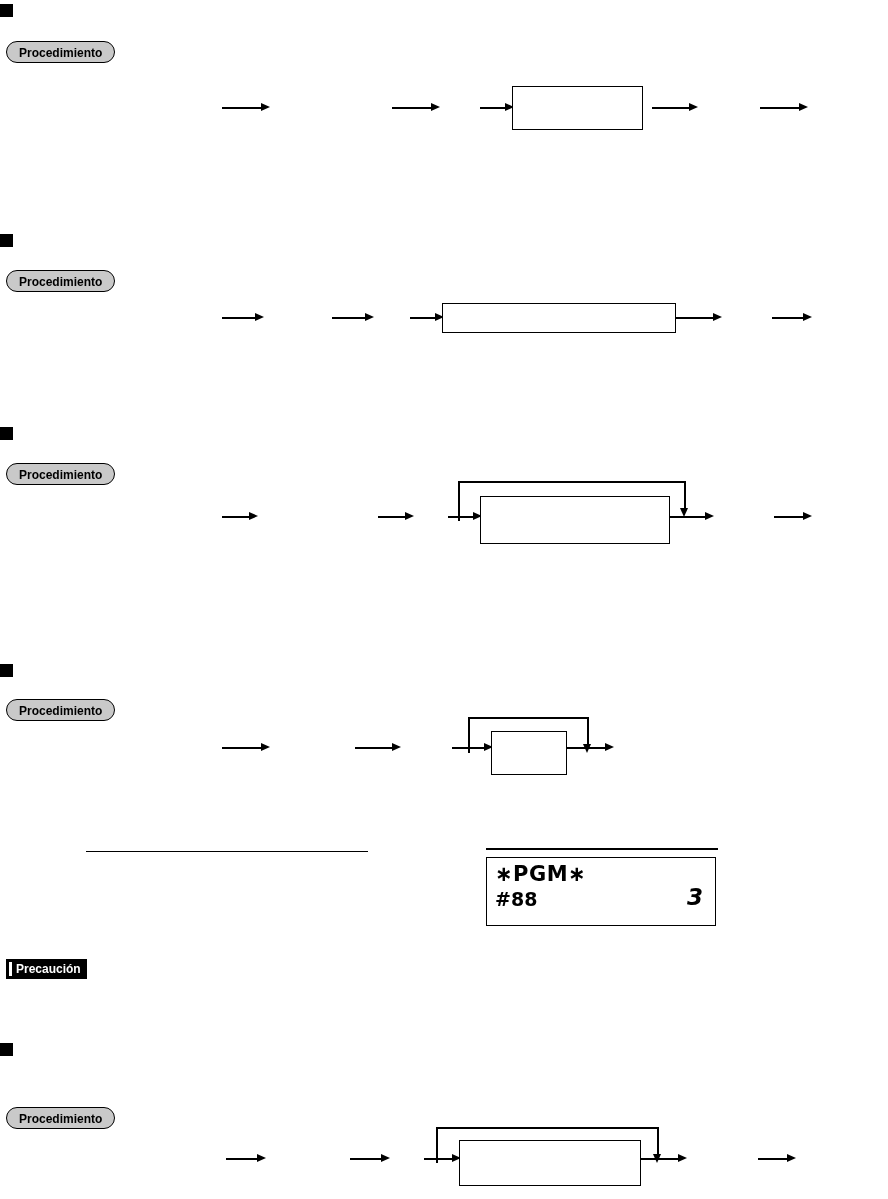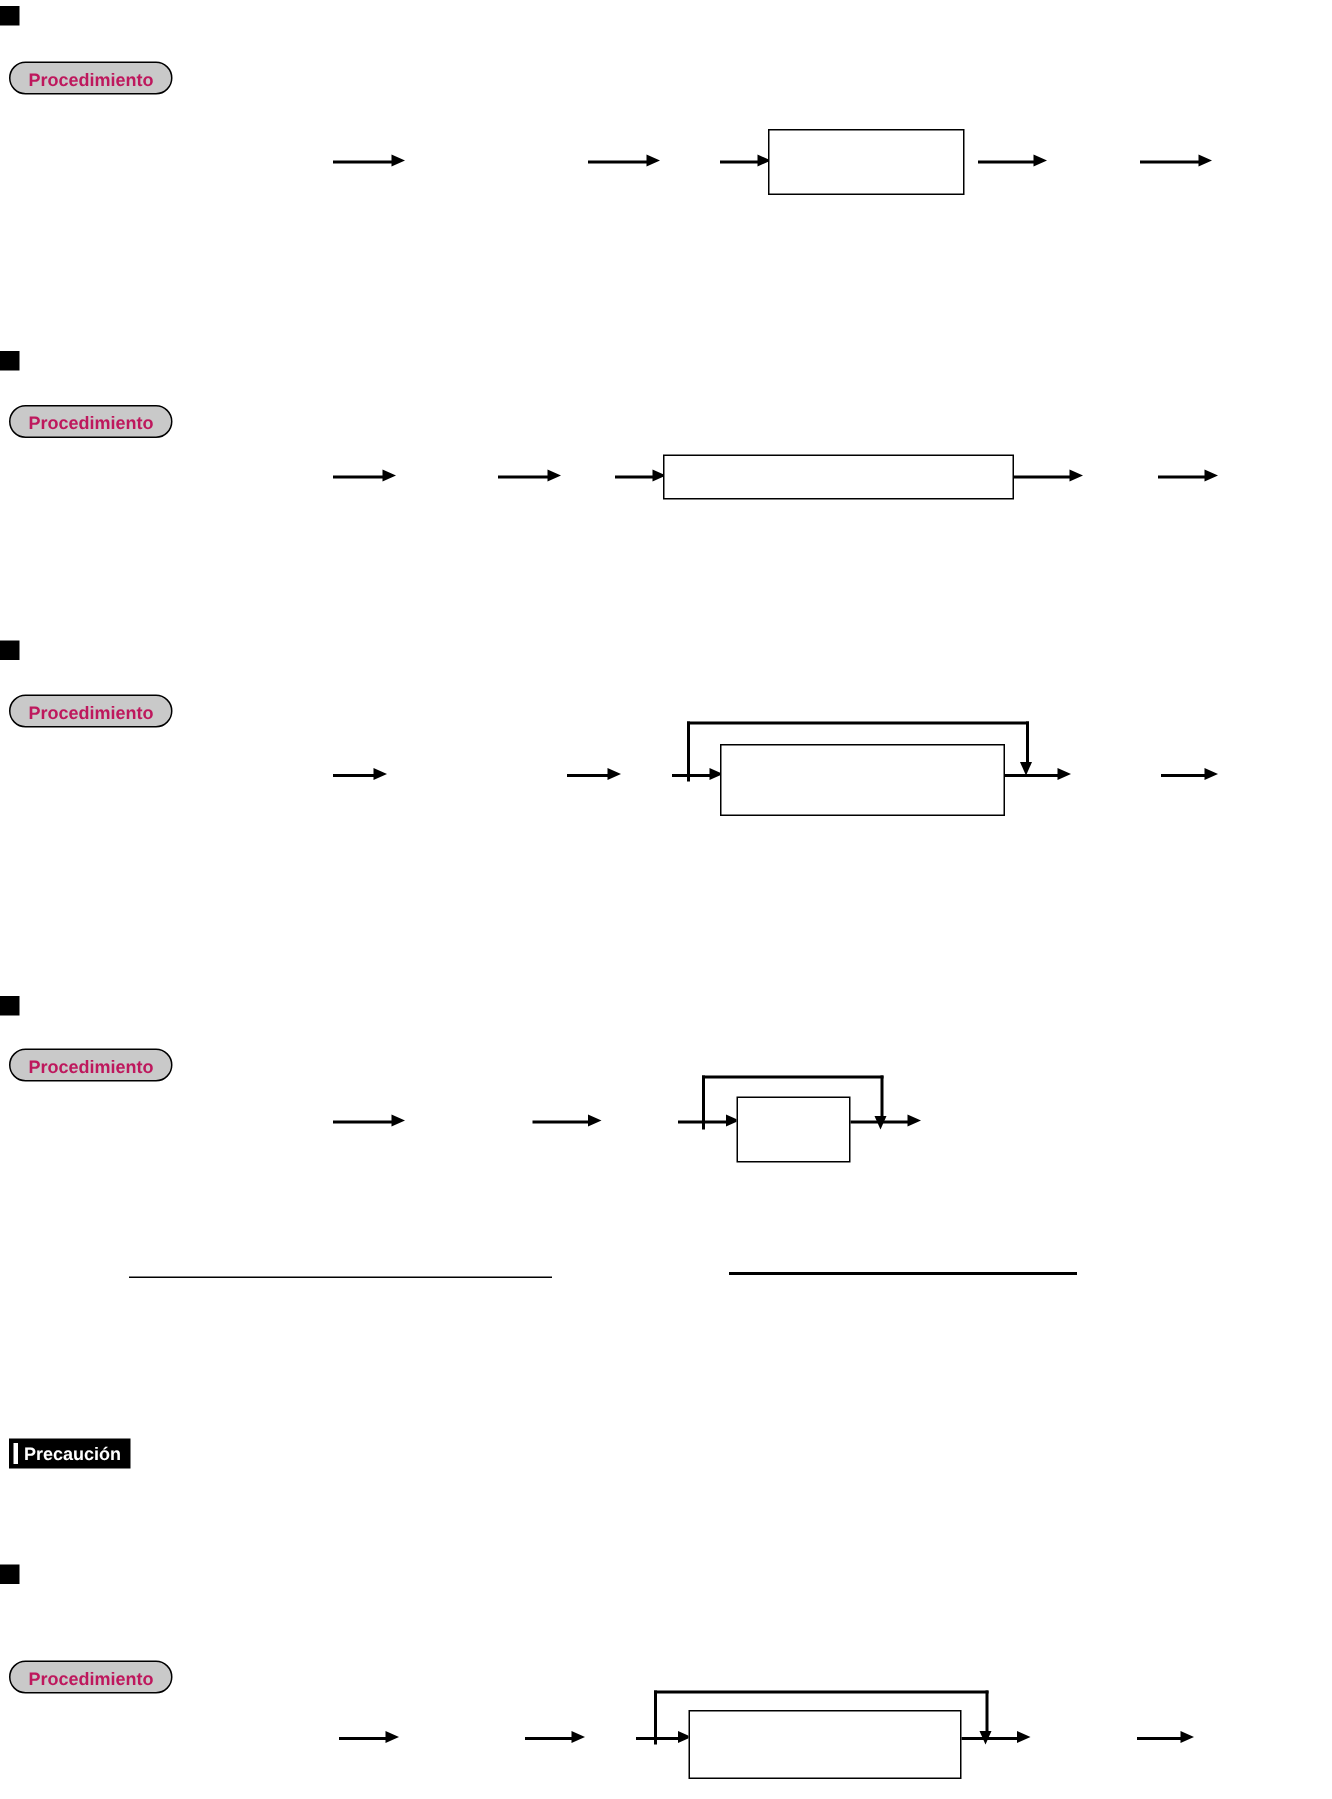--- a/index.html
+++ b/index.html
@@ -34,21 +34,21 @@
   .proc-pill {
     position: absolute;
     height: 22px;
     padding: 0 12px;
     border: 1px solid #000000;
     border-radius: 11px;
     background: #c9c9c9;
     font-size: 12px;
     font-weight: bold;
     line-height: 22px;
-    color: #be185d;
+    color: #000000;
     white-space: nowrap;
     box-sizing: border-box;
   }
 
   
   .caution-box {
     position: absolute;
     height: 20px;
     background: #000000;
     color: #ffffff;
@@ -280,20 +280,25 @@
   </div>
   <div class="box" style="left:491px; top:731px; width:76px; height:44px;"></div>
   <div class="arrow" style="left:567px; top:743px; width:47px;">
     <div class="shaft" style="width:39px;"></div>
       <div class="head" style="left:38px;"></div>
   </div>
 
   <div class="rule" style="left:86px; top:851px; width:282px;"></div>
 
   <div class="hline" style="left:486px; top:848px; width:232px; height:1.8px;"></div>
+  <div class="display" style="left:486px; top:857px; width:230px; height:69px;">
+    <div class="line1">∗PGM∗</div>
+    <div class="line2-left">#88</div>
+    <div class="line2-right">3</div>
+  </div>
 
   <div class="caution-box" style="left:6px; top:959px;">
     <div class="tick"></div>
     <span>Precaución</span>
   </div>
 
   <div class="sec-bullet" style="left:0px; top:1043px;"></div>
   <div class="proc-pill" style="left:6px; top:1107px;">Procedimiento</div>
 
   <div class="vline" style="left:436px; top:1127px; height:36px;"></div>

